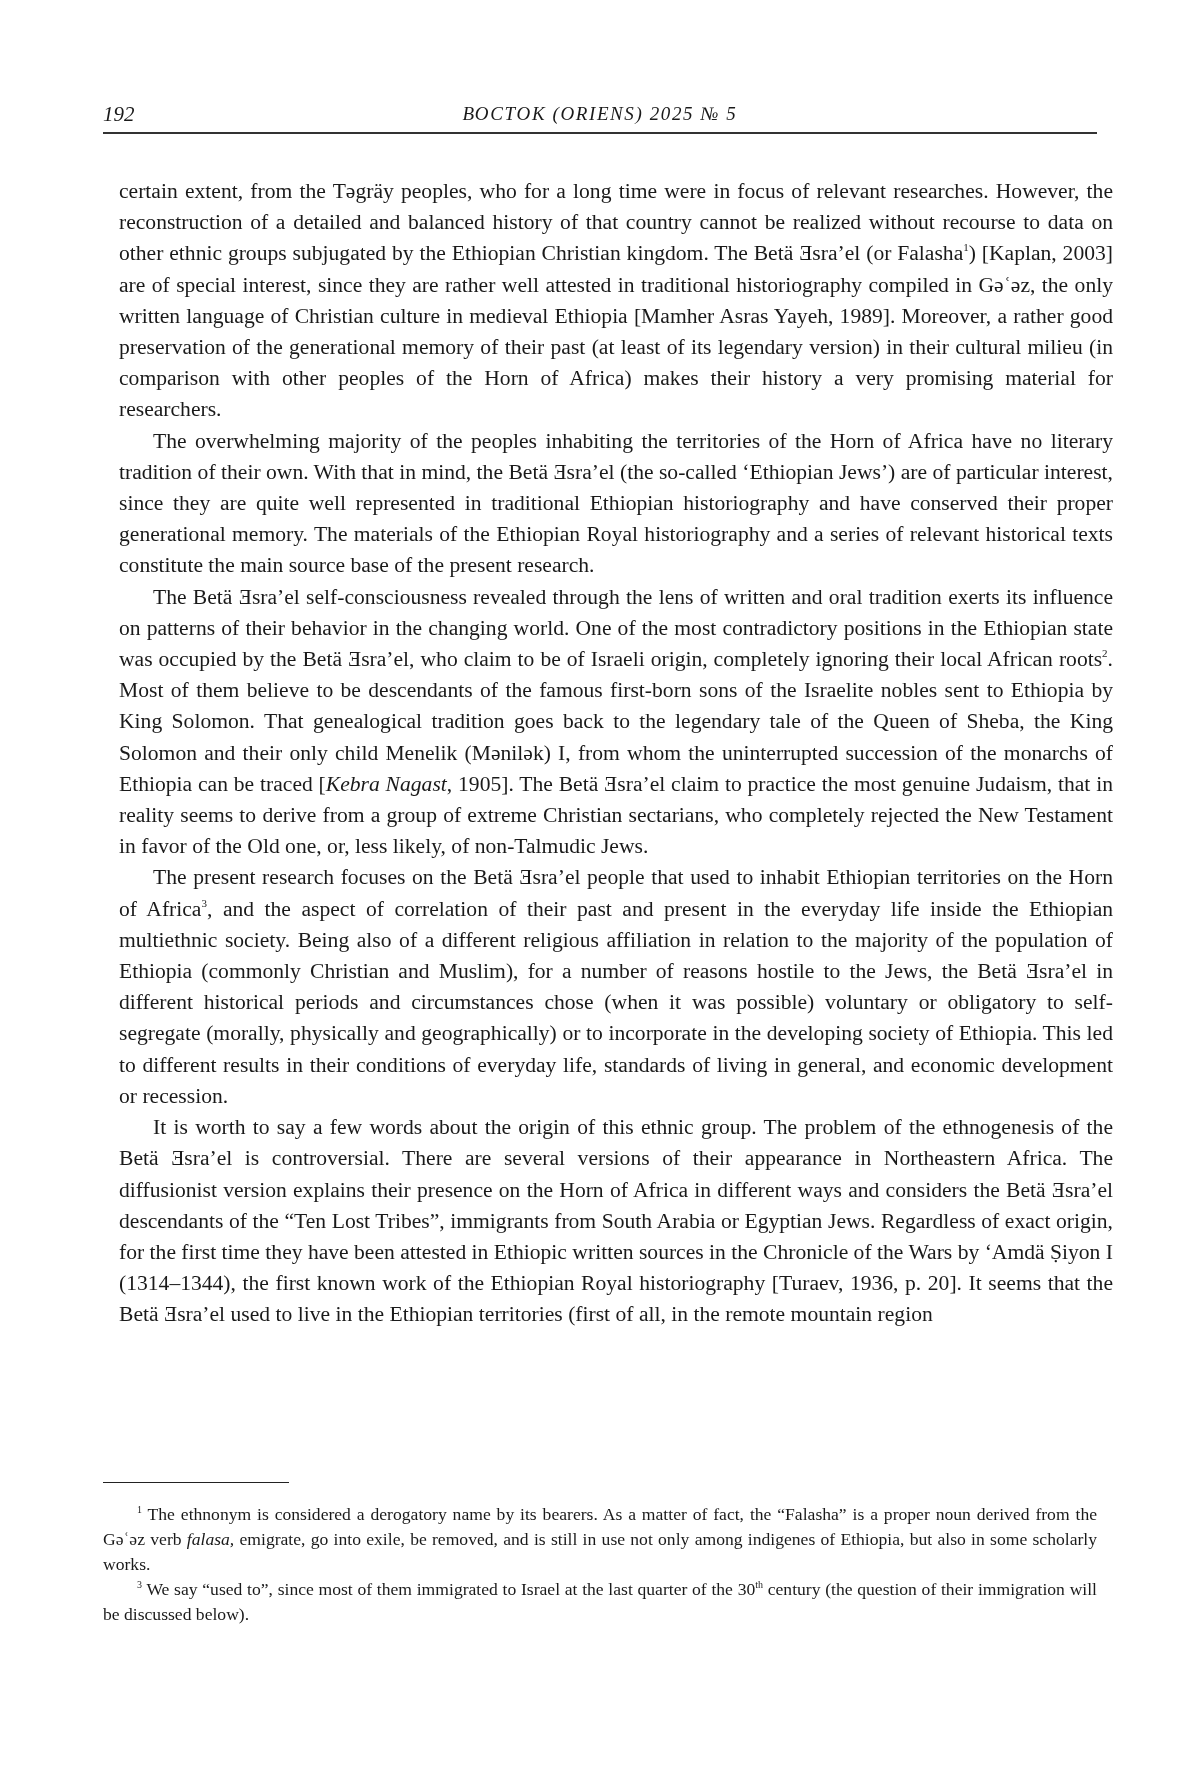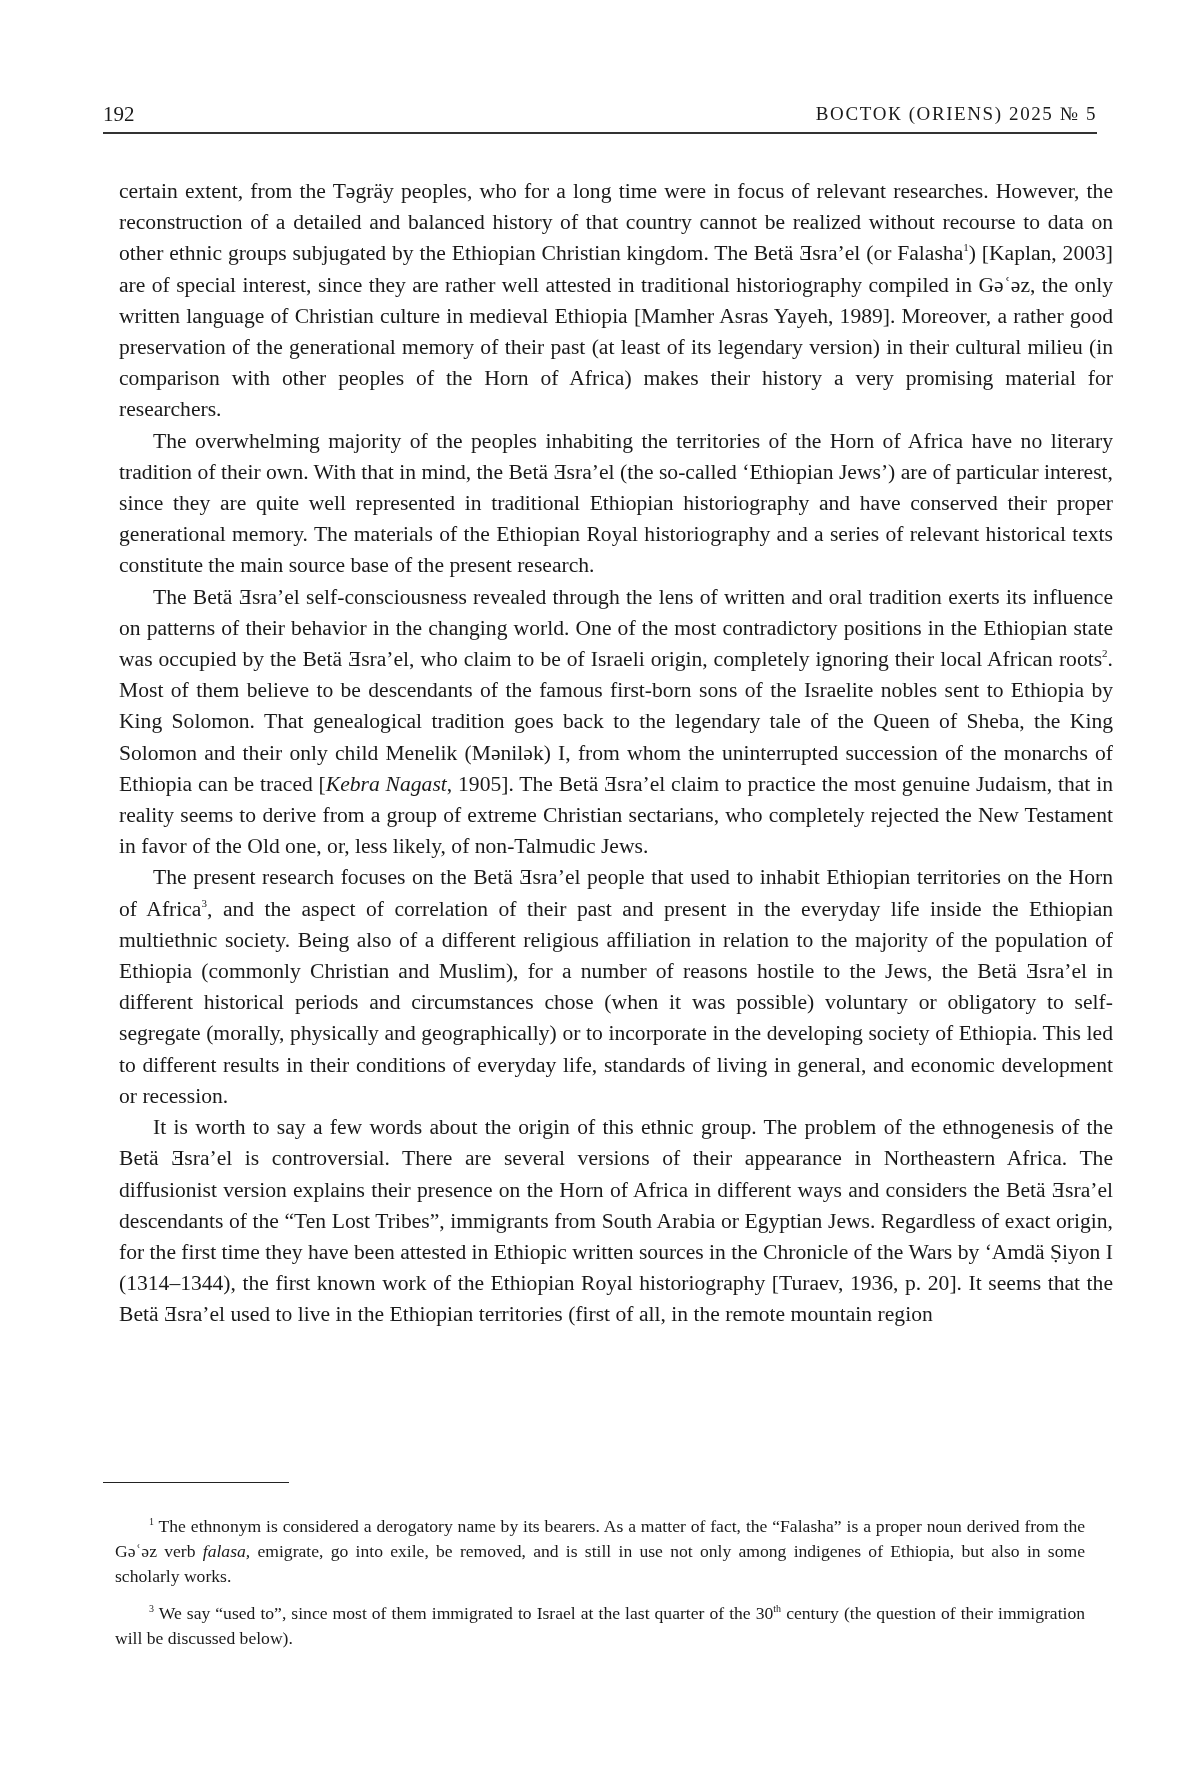--- a/index.html
+++ b/index.html
@@ -1,35 +1,35 @@
 <!DOCTYPE html>
 <html><head>
   <meta charset="utf-8">
   <style>
     html, body { margin: 0; padding: 0; background: #ffffff; }
     body { width: 1200px; height: 1780px; position: relative; overflow: hidden;
       font-family: "Liberation Serif", "DejaVu Serif", serif; color: #1a1a1a; }
     .page { position: absolute; left: 103px; top: 0; width: 994px; }
-    .running-head { position: absolute; top: 100px; left: 0; width: 994px; height: 34px; }
+    .running-head { position: absolute; top: 100px; left: 0; width: 994px; height: 34px; font-style: italic; }
     .page-number { position: absolute; left: 0; top: 0; font-size: 21px; line-height: 28px; }
-    .journal-title { position: absolute; left: 0; width: 994px; top: 0; text-align: right;
+    .journal-title { position: absolute; left: 0; width: 994px; top: 0; text-align: center;
       font-size: 19px; line-height: 28px; letter-spacing: 1.6px; }
     .head-rule { position: absolute; top: 132px; left: 0; width: 994px; height: 0;
       border-top: 2px solid #333; }
     .body-text { position: absolute; top: 176px; left: 16px; width: 994px;
       font-size: 21.6px; line-height: 31.2px; text-align: justify; }
     .body-text p { margin: 0; text-indent: 0; }
     .body-text p.indent { text-indent: 34px; }
     .body-text p.first { text-indent: 0; }
     sup { font-size: 11px; line-height: 0; vertical-align: 9px; }
     .fn-rule { position: absolute; top: 1482px; left: 0; width: 186px; height: 0;
       border-top: 1.5px solid #222; }
     .footnotes { position: absolute; top: 1502px; left: 0; width: 994px;
       font-size: 17.6px; line-height: 25px; text-align: justify; }
-    .footnotes p { margin: 12px; text-indent: 34px; }
+    .footnotes p { margin: 0; text-indent: 34px; }
     .footnotes sup { font-size: 10px; vertical-align: 7px; }
     em { font-style: italic; }
   </style>
 </head>
 <body>
 
 <div class="page">
   <div class="running-head">
     <span class="page-number">192</span>
     <div class="journal-title">ВОСТОК (ORIENS) 2025 № 5</div>

